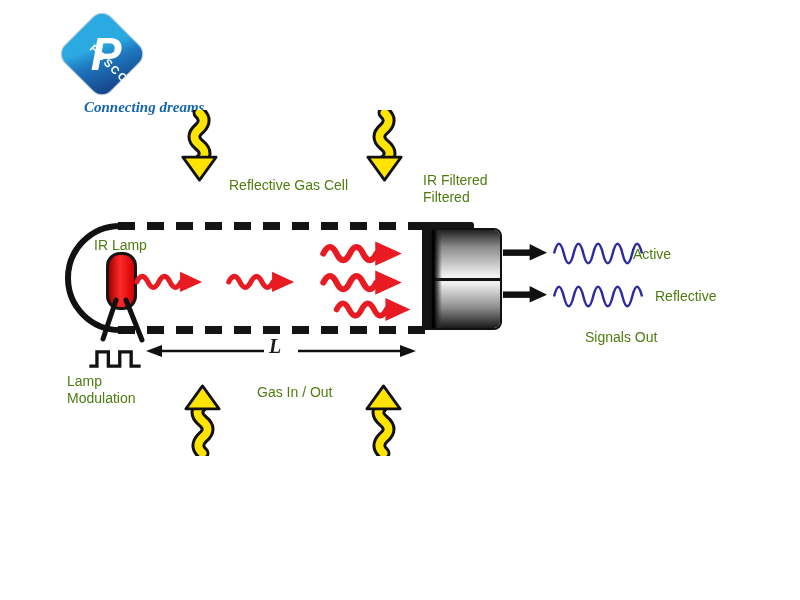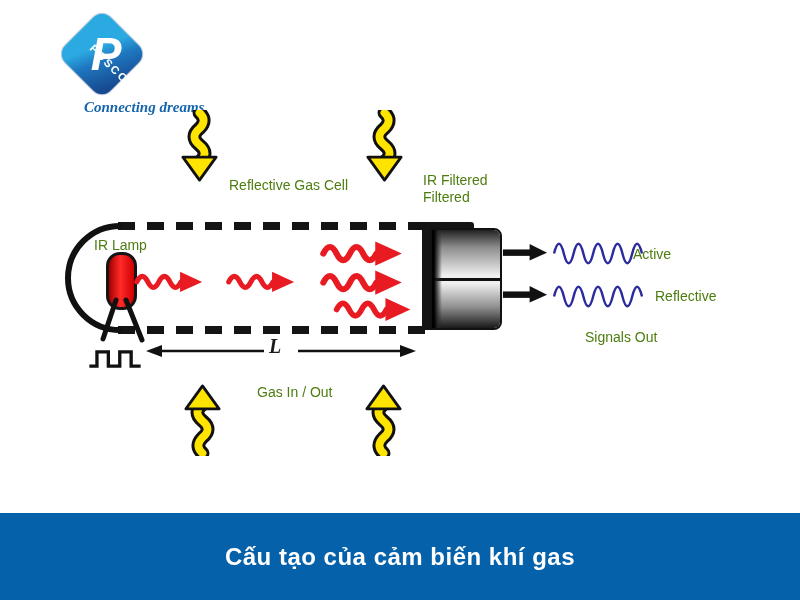--- a/index.html
+++ b/index.html
@@ -185,27 +185,28 @@
     <line x1="14" y1="8" x2="120" y2="8" stroke="#111111" stroke-width="2.5"></line>
     <line x1="154" y1="8" x2="260" y2="8" stroke="#111111" stroke-width="2.5"></line>
     <polygon points="2,8 18,2 18,14" fill="#111111"></polygon>
     <polygon points="272,8 256,2 256,14" fill="#111111"></polygon>
   </svg>
   <div class="abs dim-label" style="left:263px;top:335px;width:24px">L</div>
 
   <svg class="abs" style="left:87px;top:349px" width="56" height="19" viewBox="0 0 58 20">
     <polyline points="2,18 10,18 10,3 22,3 22,18 34,18 34,3 46,3 46,18 56,18" fill="none" stroke="#111111" stroke-width="3.5"></polyline>
   </svg>
+  <div class="abs lbl lbl-center" style="left:67px;top:373px;width:96px">
+    <div>Lamp</div>
+    <div>Modulation</div>
+  </div>
 
   <svg class="abs" style="left:184px;top:384px" width="37" height="72" viewBox="0 0 40 78">
       <use href="#gas-squiggle-arrow"></use>
     </svg>
   <svg class="abs" style="left:365px;top:384px" width="37" height="72" viewBox="0 0 40 78">
       <use href="#gas-squiggle-arrow"></use>
     </svg>
 
   <div class="abs lbl" style="left:257px;top:384px">Gas In / Out</div>
 
-  <div class="banner">
-    <div class="banner-title">Cấu tạo của cảm biến khí gas</div>
-  </div>
 
 </div>
 
 </body></html>

